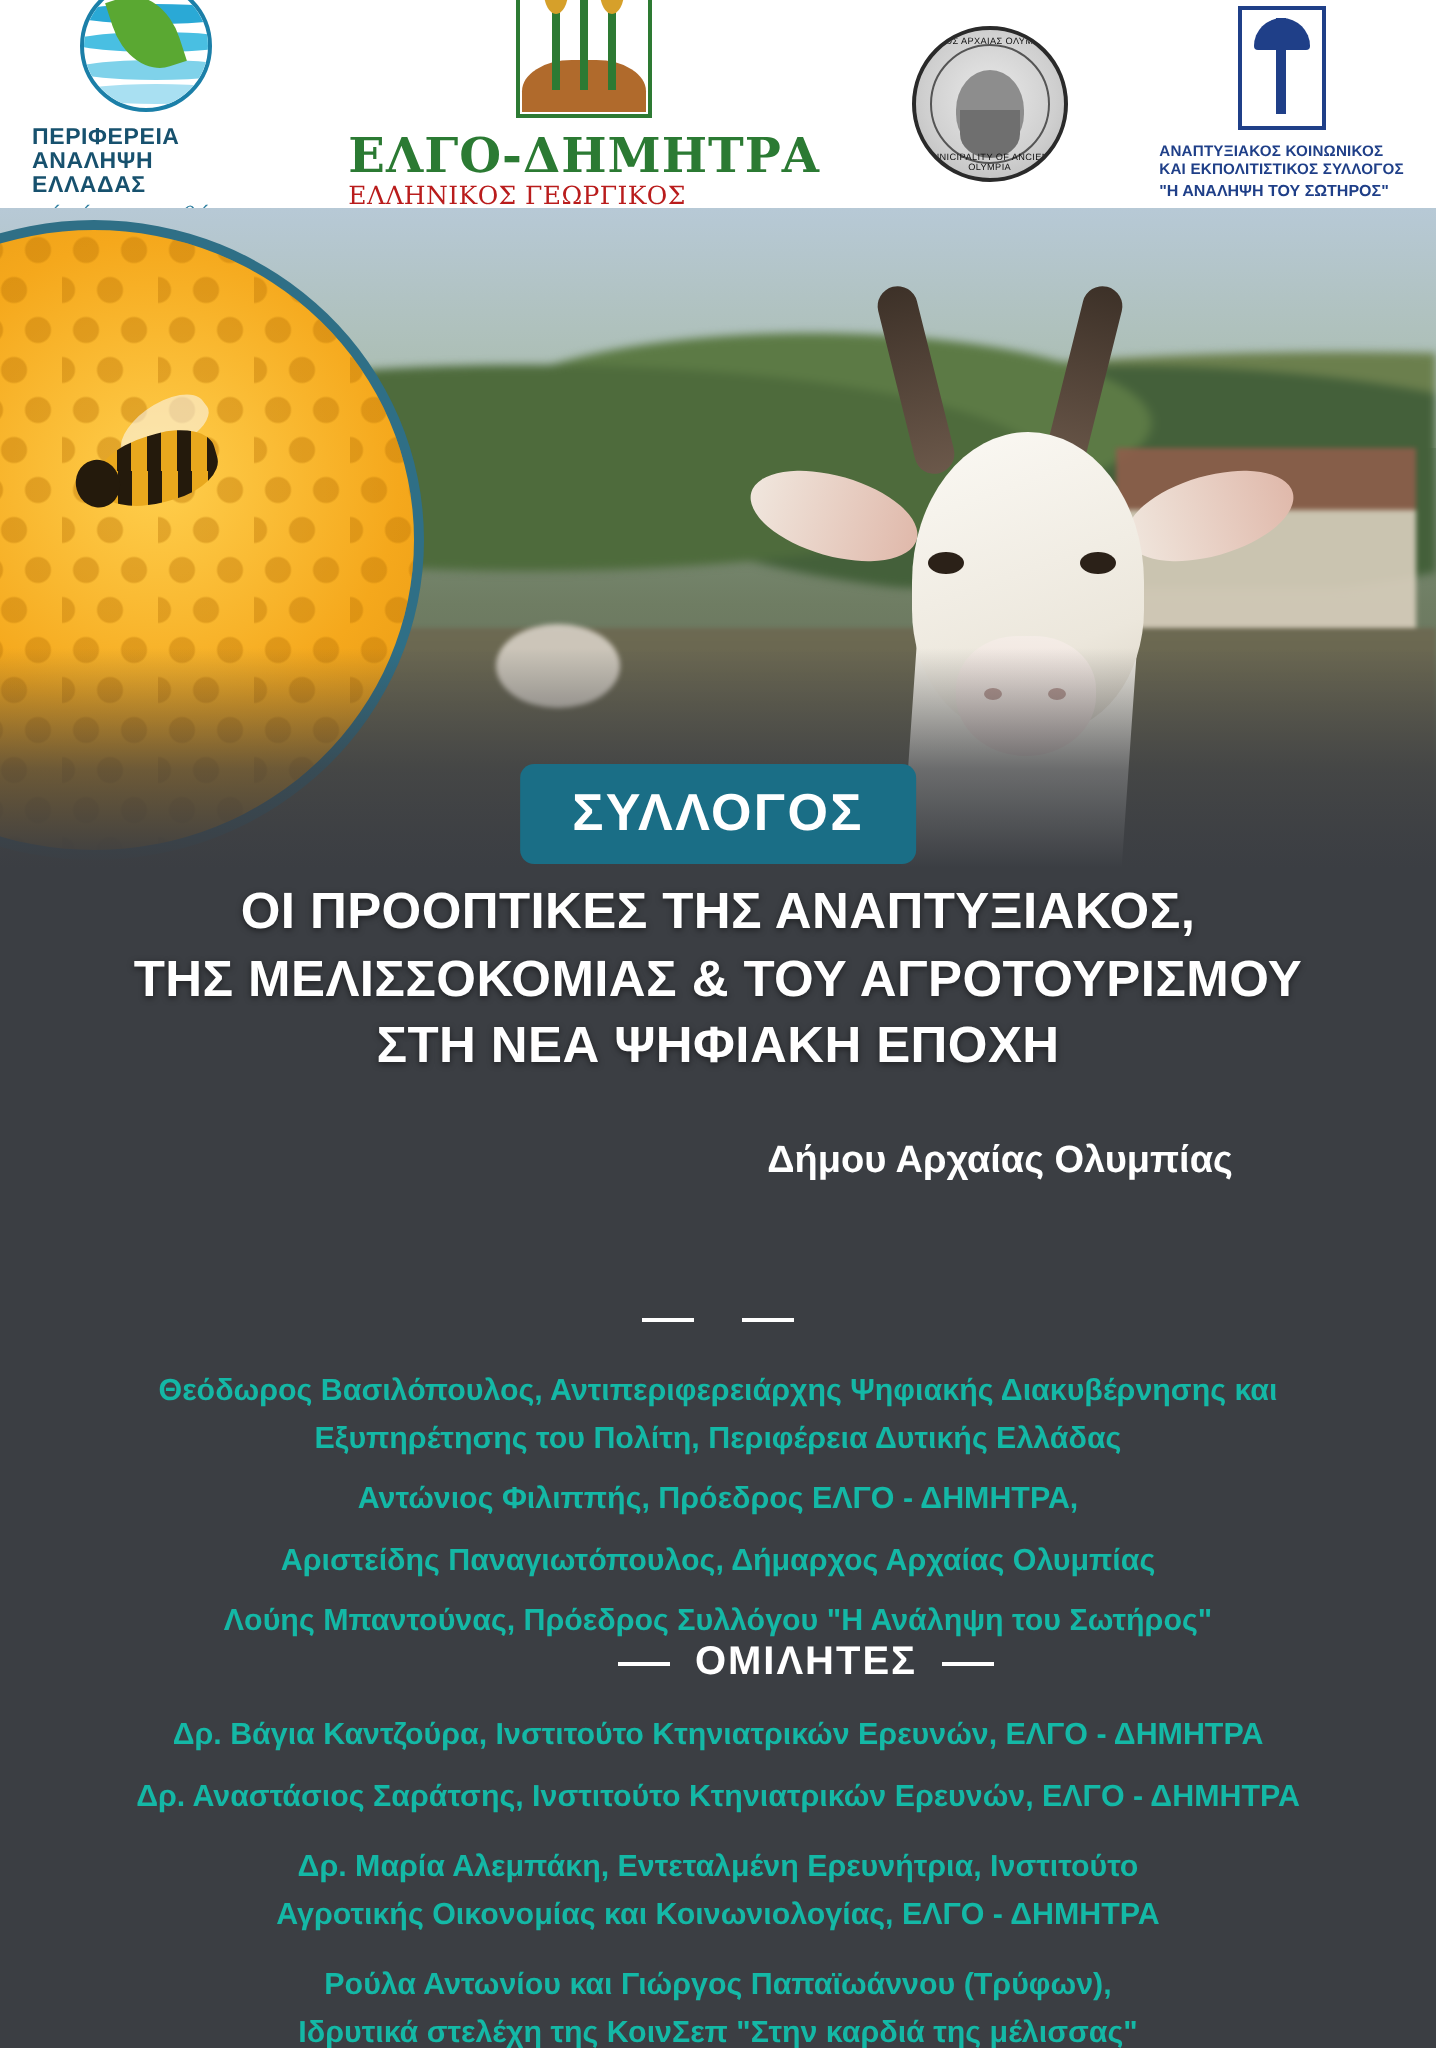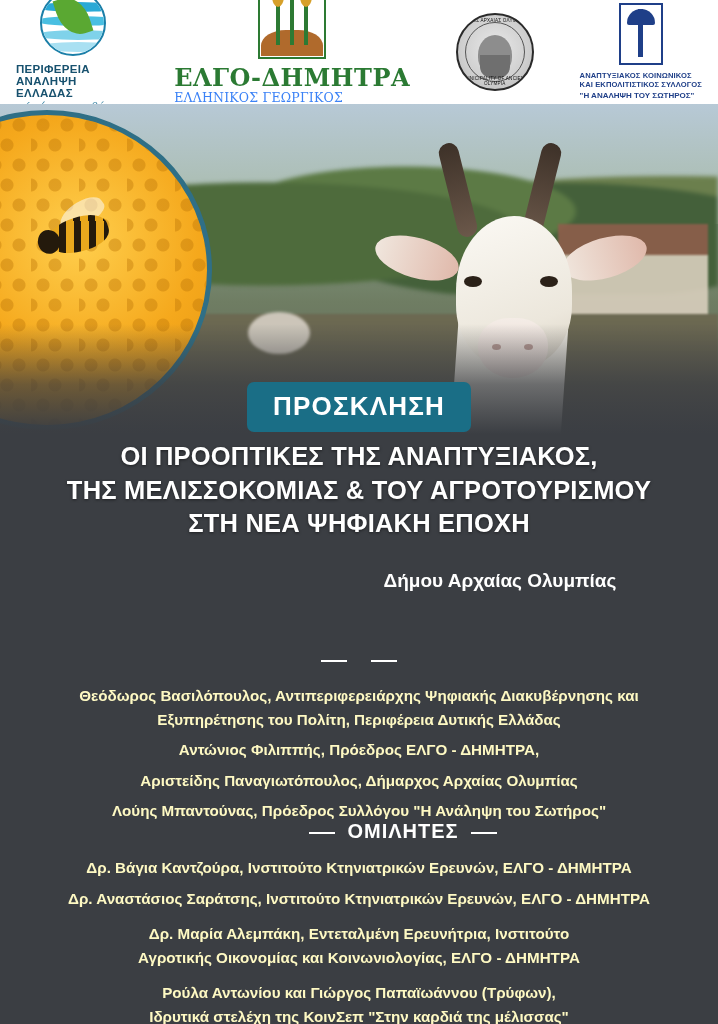--- a/index.html
+++ b/index.html
@@ -89,21 +89,21 @@
   .elgo-mark .e1 { left: 14px; bottom: 52px; }
   .elgo-mark .e2 { left: 28px; bottom: 60px; }
   .elgo-mark .e3 { left: 42px; bottom: 52px; }
   .elgo-text { line-height: 1.12; }
   .elgo-text .title {
     font-family: "DejaVu Serif", serif;
     font-size: 24px; font-weight: bold; color: #2b7a33; letter-spacing: .5px;
   }
   .elgo-text .sub {
     font-family: "DejaVu Serif", serif;
-    font-size: 12.5px; color: #3b82f6; letter-spacing: .2px;
+    font-size: 12.5px; color: #b91c1c; letter-spacing: .2px;
   }
 
   
   .muni { padding: 0 2px; }
   .muni-seal {
     width: 78px; height: 78px; border-radius: 50%;
     border: 2px solid #2a2a2a;
     background: radial-gradient(circle at 50% 45%, #e9e9e9 0%, #cfcfcf 60%, #b5b5b5 100%);
     position: relative; overflow: hidden;
   }
@@ -315,21 +315,21 @@
   .section-head {
     position: absolute; left: 0; width: 718px; text-align: center;
     color: #ffffff; font-size: 20px; font-weight: bold; letter-spacing: 1px;
   }
   .section-head .dash {
     display: inline-block; width: 26px; height: 2px; background: #ffffff;
     vertical-align: middle; margin: 0 12px;
   }
   .people {
     position: absolute; left: 0; width: 718px; text-align: center;
-    color: #fef9c3; font-size: 15.2px; font-weight: bold; line-height: 1.55;
+    color: #14b8a6; font-size: 15.2px; font-weight: bold; line-height: 1.55;
   }
   .people p { margin-bottom: 7px; }
   .people p:last-child { margin-bottom: 0; }
 </style>
 </head>
 <body>
 
 <div class="poster">
 
   <div class="logo-bar">
@@ -421,21 +421,21 @@
       <div class="bee">
         <div class="wing"></div>
         <div class="body"></div>
         <div class="head"></div>
       </div>
     </div>
 
     <div class="hero-fade"></div>
   </div>
 
-  <div class="invite-badge">ΠΡΟΣΚΛΗΣΗ</div>
+  <div class="invite-badge">ΣΥΛΛΟΓΟΣ</div>
 
   <div class="main-title">
     <div>ΟΙ ΠΡΟΟΠΤΙΚΕΣ ΤΗΣ ΑΝΑΠΤΥΞΙΑΚΟΣ,</div>
     <div>ΤΗΣ ΜΕΛΙΣΣΟΚΟΜΙΑΣ &amp; ΤΟΥ ΑΓΡΟΤΟΥΡΙΣΜΟΥ</div>
     <div>ΣΤΗ ΝΕΑ ΨΗΦΙΑΚΗ ΕΠΟΧΗ</div>
   </div>
 
   <div class="meta-row">
     <div class="venue">
       <div>Δήμου Αρχαίας Ολυμπίας</div>

